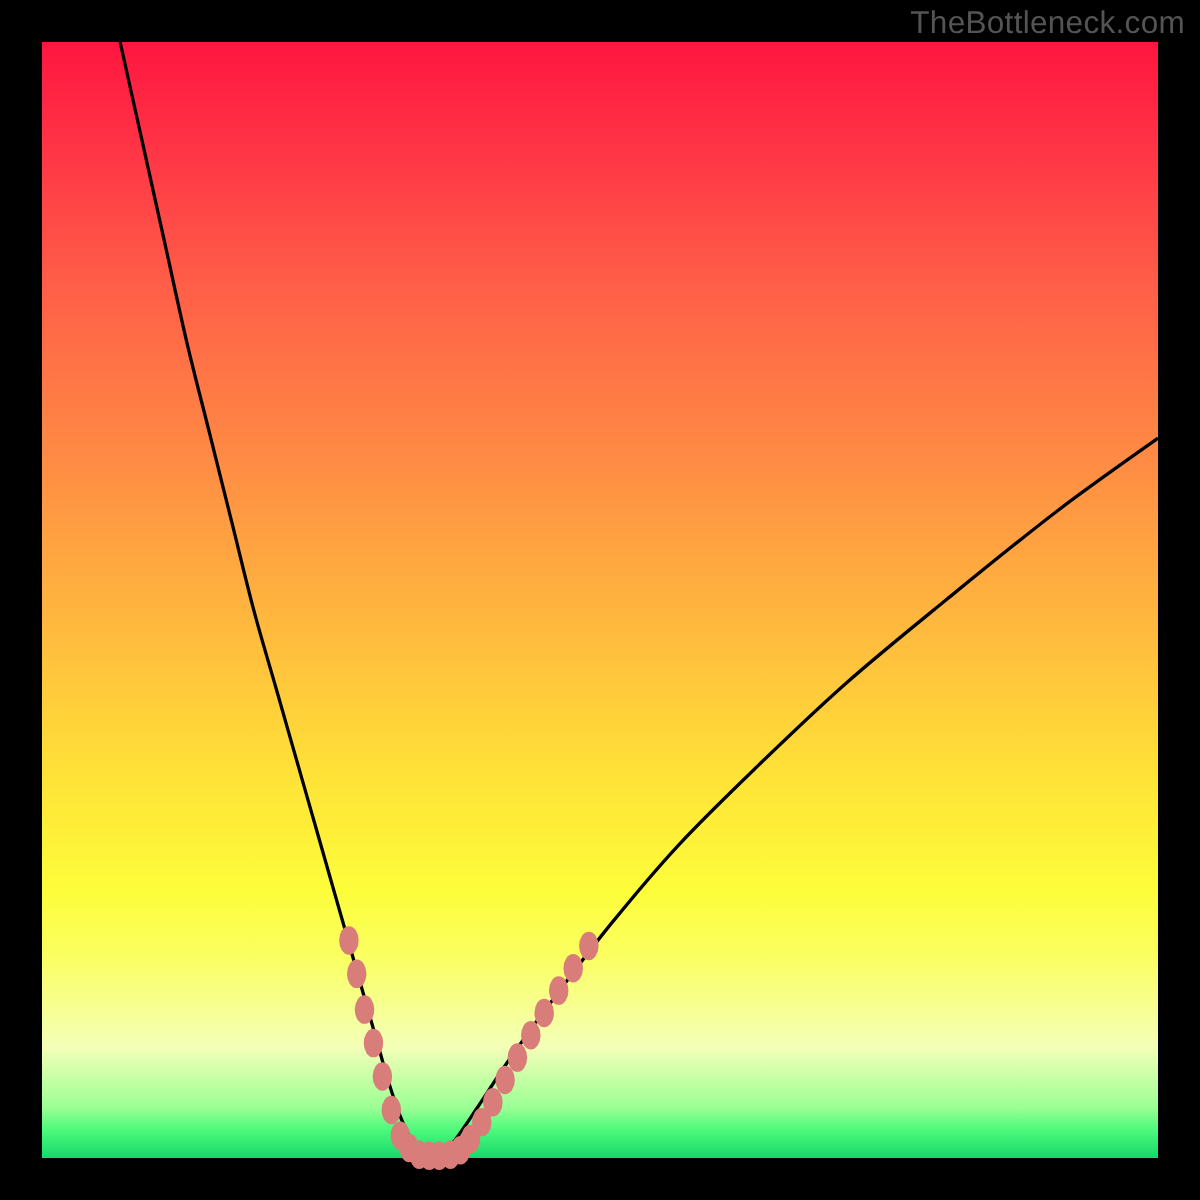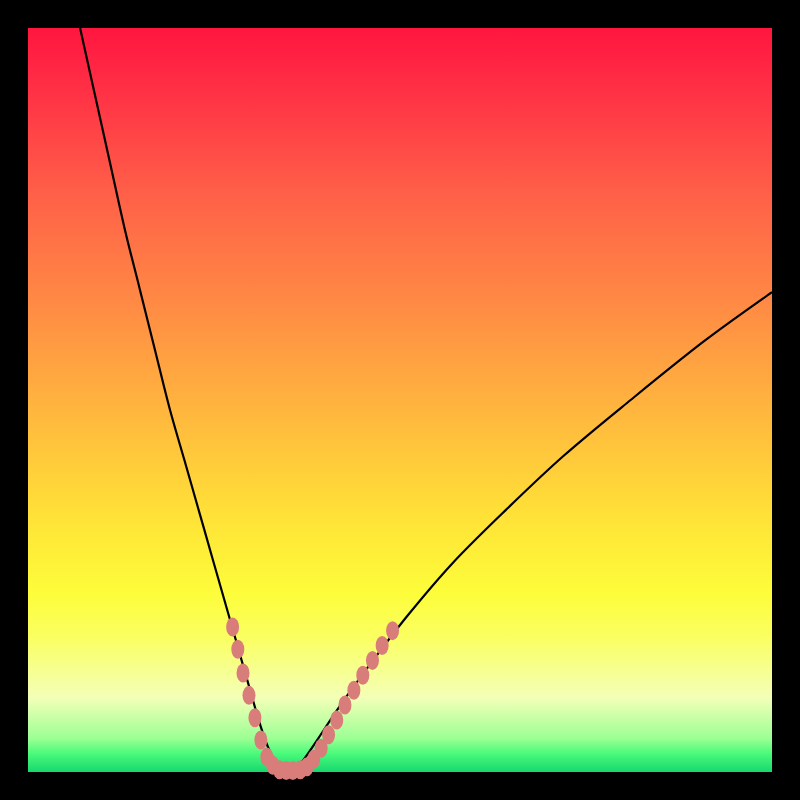--- a/index.html
+++ b/index.html
@@ -57,20 +57,21 @@
     left: 0;
     width: 744px;
     height: 744px;
     overflow: visible;
   }
 </style>
 </head>
 <body>
 
 <div class="frame">
+  <div class="watermark">TheBottleneck.com</div>
 
   <div class="plot-area">
     <svg class="curve-layer" viewBox="0 0 744 744">
       <path id="curve-path" fill="none" stroke="#000000" stroke-width="2.2" d="M 52.080000000000005 0 C 54.56 11.159999999999988, 61.99999999999999 44.639999999999915, 66.96 66.95999999999992 C 71.91999999999999 89.27999999999993, 76.88 111.60000000000007, 81.84 133.92000000000007 C 86.80000000000001 156.2400000000001, 91.76 179.8, 96.72 200.88 C 101.67999999999999 221.95999999999998, 106.63999999999999 240.55999999999997, 111.6 260.4 C 116.56 280.24, 121.52 300.08000000000004, 126.48 319.92 C 131.44 339.76, 136.4 360.84, 141.36 379.44 C 146.32000000000002 398.04, 151.27999999999997 414.16, 156.23999999999998 431.52000000000004 C 161.2 448.88000000000005, 166.16 466.24, 171.12 483.6 C 176.08 500.96000000000004, 182.28 522.66, 186 535.68 C 189.72 548.6999999999999, 190.95999999999998 553.04, 193.44 561.72 C 195.92000000000002 570.4000000000001, 198.40000000000003 579.08, 200.88000000000002 587.76 C 203.36 596.4399999999999, 205.84000000000003 605.1199999999999, 208.32000000000002 613.8 C 210.8 622.48, 213.28 631.1600000000001, 215.76 639.84 C 218.23999999999998 648.52, 220.72 657.2, 223.2 665.88 C 225.67999999999998 674.56, 228.15999999999997 683.8599999999999, 230.64 691.92 C 233.12 699.98, 235.60000000000002 707.792, 238.08 714.24 C 240.56 720.688, 243.04000000000002 726.3919999999999, 245.52 730.608 C 248 734.824, 250.48000000000002 737.5519999999999, 252.96 739.536 C 255.44 741.52, 257.91999999999996 742.512, 260.4 742.512 C 262.88 742.512, 265.35999999999996 741.2719999999999, 267.84 739.536 C 270.32 737.8, 271.55999999999995 736.932, 275.28 732.096 C 279 727.26, 283.96000000000004 719.696, 290.16 710.52 C 296.36 701.3439999999999, 303.79999999999995 689.4399999999999, 312.47999999999996 677.04 C 321.15999999999997 664.64, 331.08 651, 342.24 636.12 C 353.40000000000003 621.24, 365.8 604.5, 379.44 587.76 C 393.08 571.02, 407.96 553.04, 424.08 535.68 C 440.2 518.3199999999999, 457.56000000000006 501.58000000000004, 476.16 483.6 C 494.76 465.62, 514.5999999999999 446.40000000000003, 535.68 427.8 C 556.76 409.2, 579.0799999999999 391.22, 602.64 372 C 626.2 352.78, 653.48 330.46000000000004, 677.0400000000001 312.48 C 700.6000000000001 294.5, 732.84 272.18, 744 264.12"></path>
       <g id="dots-group">
           <ellipse cx="204.60000000000002" cy="598.92" rx="6.5" ry="9.5" fill="#d97d7b"></ellipse>
           <ellipse cx="209.808" cy="621.24" rx="6.5" ry="9.5" fill="#d97d7b"></ellipse>
           <ellipse cx="215.016" cy="645.048" rx="6.5" ry="9.5" fill="#d97d7b"></ellipse>
           <ellipse cx="220.968" cy="667.3679999999999" rx="6.5" ry="9.5" fill="#d97d7b"></ellipse>
           <ellipse cx="226.92" cy="689.688" rx="6.5" ry="9.5" fill="#d97d7b"></ellipse>

